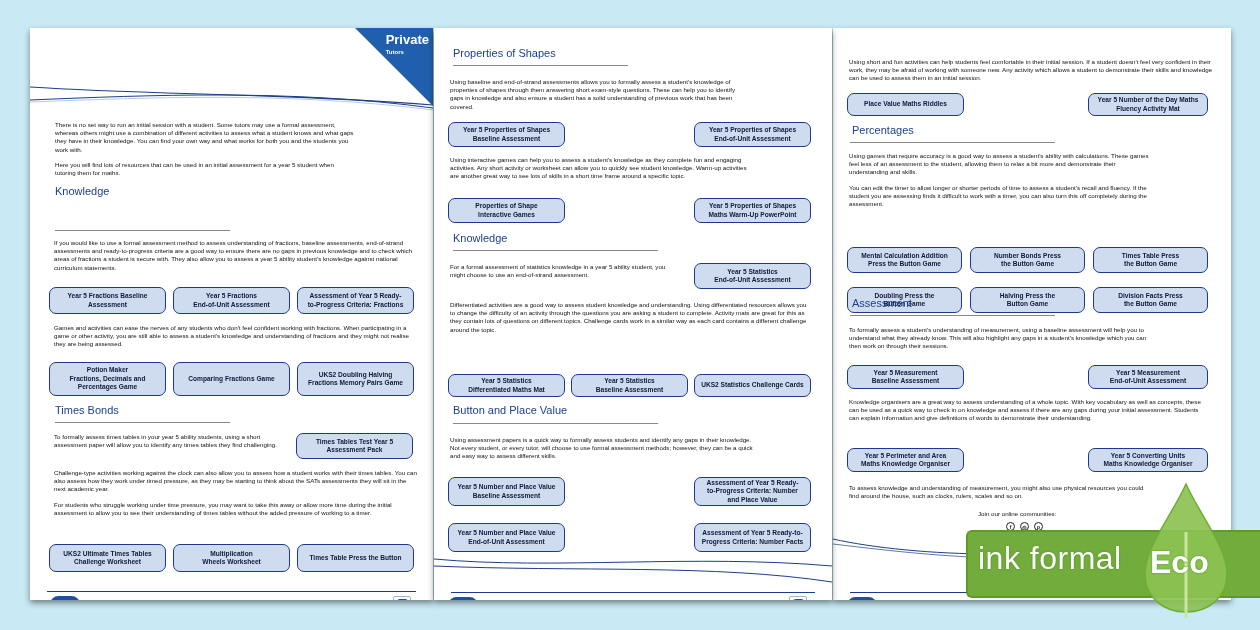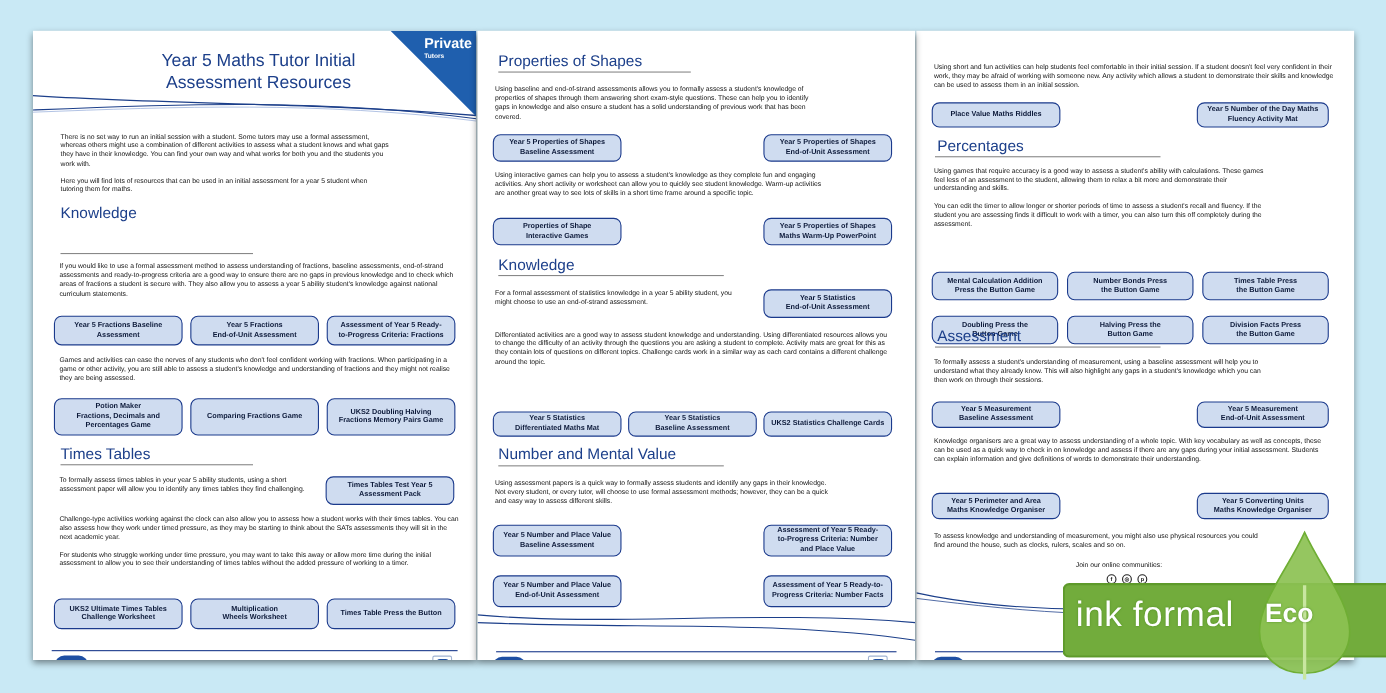--- a/index.html
+++ b/index.html
@@ -12,50 +12,49 @@
   #p3 { left: 833px; width: 398px; z-index: 1; }
 
   .title { position: absolute; left: 90px; top: 18px; width: 230px; text-align: center; color: #1c3f8a; font-size: 16px; line-height: 20px; }
   .corner { position: absolute; right: 0; top: 0; width: 0; height: 0; border-top: 78px solid #1f5fae; border-left: 78px solid transparent; }
   .corner-text { position: absolute; right: 4px; top: 6px; color: #fff; font-size: 13px; font-weight: bold; line-height: 12px; }
   .corner-text small { display: block; font-size: 6px; font-weight: bold; }
 
   .wave { position: absolute; left: 0; width: 100%; }
 
   .txt { position: absolute; font-size: 6.2px; line-height: 8.2px; color: #111; }
-  .h2 { position: absolute; font-size: 14px; color: #1c3f8a; }
+  .h2 { position: absolute; font-size: 11px; color: #1c3f8a; }
   .rule { position: absolute; height: 1px; background: #888; }
 
   .btn { position: absolute; background: #cfdcf0; border: 1.5px solid #1b3a8c; border-radius: 7px; font-size: 6.6px; font-weight: bold; color: #0d1a3a; text-align: center; display: flex; align-items: center; justify-content: center; line-height: 8.5px; padding: 0 3px; white-space: pre-line; cursor: pointer; }
 
   .footer-line { position: absolute; left: 17px; right: 17px; height: 1px; background: #1b3a8c; }
   .twinkl { position: absolute; width: 30px; height: 17px; background: #1e4fa3; border-radius: 9px; color: #fff; font-size: 6px; font-weight: bold; display: flex; align-items: center; justify-content: center; font-style: italic; }
   .badge { position: absolute; width: 18px; height: 20px; border: 1px solid #9fb2d2; border-radius: 2px; background: #fff; }
   .badge::before { content: ""; position: absolute; left: 3px; top: 2px; width: 11px; height: 6px; background: #1e4fa3; border-radius: 4px; }
 
   .social { position: absolute; display: flex; gap: 5px; }
   .social span { width: 9px; height: 9px; border-radius: 50%; border: 1.5px solid #222; font-size: 5px; display: flex; align-items: center; justify-content: center; font-weight: bold; }
 
   .eco-bar { position: absolute; left: 966px; top: 530px; width: 294px; height: 68px; background: #72ac3c; border-radius: 6px 0 0 6px; border: 2px solid #5e9a2a; border-right: none; z-index: 5; }
   .eco-leaf { position: absolute; left: 1141px; top: 482px; z-index: 6; }
   .eco-text { position: absolute; left: 978px; top: 540px; font-size: 32px; color: #fff; z-index: 7; letter-spacing: 0.5px; text-shadow: 0 0 2px #4d8a20; }
-  .eco-word { position: absolute; left: 1150px; top: 544px; font-size: 24px; font-weight: bold; color: #fff; z-index: 7; text-shadow: 0 0 2px #4d8a20; }
+  .eco-word { position: absolute; left: 1150px; top: 544px; font-size: 32px; font-weight: bold; color: #fff; z-index: 7; text-shadow: 0 0 2px #4d8a20; }
 </style>
 </head>
 <body>
 
 <div class="page" id="p1">
   <svg class="wave" style="top:55px;height:30px" viewBox="0 0 403 30" preserveAspectRatio="none">
     <path d="M0 4 C120 12, 250 10, 403 22" stroke="#1c3f8a" stroke-width="1.2" fill="none"></path>
     <path d="M0 17 C120 12, 260 6, 403 25" stroke="#1c3f8a" stroke-width="1" fill="none"></path>
     <path d="M0 19 C130 14, 260 9, 403 27" stroke="#8aa4d6" stroke-width="0.6" fill="none"></path>
   </svg>
   <div class="corner"></div>
   <div class="corner-text"><span>Private</span><small>Tutors</small></div>
-  <div class="title">Year 5 Maths Tutor Initial Assessment Resources</div>
 
   <div class="txt" style="left:25px;top:93px;width:300px">There is no set way to run an initial session with a student. Some tutors may use a formal assessment, whereas others might use a combination of different activities to assess what a student knows and what gaps they have in their knowledge. You can find your own way and what works for both you and the students you work with.</div>
   <div class="txt" style="left:25px;top:133px;width:300px">Here you will find lots of resources that can be used in an initial assessment for a year 5 student when tutoring them for maths.</div>
   <div class="h2" style="left:25px;top:157px">Knowledge</div>
   <div class="rule" style="left:25px;top:202px;width:175px"></div>
   <div class="txt" style="left:24px;top:211px;width:360px">If you would like to use a formal assessment method to assess understanding of fractions, baseline assessments, end-of-strand assessments and ready-to-progress criteria are a good way to ensure there are no gaps in previous knowledge and to check which areas of fractions a student is secure with. They also allow you to assess a year 5 ability student's knowledge against national curriculum statements.</div>
 
   <div class="btn" style="left:19px;top:259px;width:117px;height:27px">Year 5 Fractions Baseline
 Assessment</div>
   <div class="btn" style="left:143px;top:259px;width:117px;height:27px">Year 5 Fractions
@@ -65,21 +64,21 @@
 
   <div class="txt" style="left:24px;top:296px;width:365px">Games and activities can ease the nerves of any students who don't feel confident working with fractions. When participating in a game or other activity, you are still able to assess a student's knowledge and understanding of fractions and they might not realise they are being assessed.</div>
 
   <div class="btn" style="left:19px;top:334px;width:117px;height:34px">Potion Maker
 Fractions, Decimals and
 Percentages Game</div>
   <div class="btn" style="left:143px;top:334px;width:117px;height:34px">Comparing Fractions Game</div>
   <div class="btn" style="left:267px;top:334px;width:117px;height:34px">UKS2 Doubling Halving
 Fractions Memory Pairs Game</div>
 
-  <div class="h2" style="left:25px;top:376px">Times Tables</div>
+  <div class="h2" style="left:25px;top:376px">Times Bonds</div>
   <div class="rule" style="left:25px;top:394px;width:175px"></div>
   <div class="txt" style="left:24px;top:405px;width:232px">To formally assess times tables in your year 5 ability students, using a short assessment paper will allow you to identify any times tables they find challenging.</div>
   <div class="btn" style="left:266px;top:405px;width:117px;height:26px">Times Tables Test Year 5
 Assessment Pack</div>
   <div class="txt" style="left:24px;top:441px;width:365px">Challenge-type activities working against the clock can also allow you to assess how a student works with their times tables. You can also assess how they work under timed pressure, as they may be starting to think about the SATs assessments they will sit in the next academic year.</div>
   <div class="txt" style="left:24px;top:473px;width:365px">For students who struggle working under time pressure, you may want to take this away or allow more time during the initial assessment to allow you to see their understanding of times tables without the added pressure of working to a timer.</div>
 
   <div class="btn" style="left:19px;top:516px;width:117px;height:28px">UKS2 Ultimate Times Tables
 Challenge Worksheet</div>
   <div class="btn" style="left:143px;top:516px;width:117px;height:28px">Multiplication
@@ -111,21 +110,21 @@
   <div class="txt" style="left:16px;top:235px;width:230px">For a formal assessment of statistics knowledge in a year 5 ability student, you might choose to use an end-of-strand assessment.</div>
   <div class="btn" style="left:260px;top:235px;width:117px;height:26px">Year 5 Statistics
 End-of-Unit Assessment</div>
   <div class="txt" style="left:16px;top:273px;width:360px">Differentiated activities are a good way to assess student knowledge and understanding. Using differentiated resources allows you to change the difficulty of an activity through the questions you are asking a student to complete. Activity mats are great for this as they contain lots of questions on different topics. Challenge cards work in a similar way as each card contains a different challenge around the topic.</div>
   <div class="btn" style="left:14px;top:346px;width:117px;height:23px">Year 5 Statistics
 Differentiated Maths Mat</div>
   <div class="btn" style="left:137px;top:346px;width:117px;height:23px">Year 5 Statistics
 Baseline Assessment</div>
   <div class="btn" style="left:260px;top:346px;width:117px;height:23px">UKS2 Statistics Challenge Cards</div>
 
-  <div class="h2" style="left:19px;top:376px">Number and Mental Value</div>
+  <div class="h2" style="left:19px;top:376px">Button and Place Value</div>
   <div class="rule" style="left:19px;top:395px;width:205px"></div>
   <div class="txt" style="left:16px;top:408px;width:310px">Using assessment papers is a quick way to formally assess students and identify any gaps in their knowledge. Not every student, or every tutor, will choose to use formal assessment methods; however, they can be a quick and easy way to assess different skills.</div>
   <div class="btn" style="left:14px;top:449px;width:117px;height:29px">Year 5 Number and Place Value
 Baseline Assessment</div>
   <div class="btn" style="left:260px;top:449px;width:117px;height:29px">Assessment of Year 5 Ready-
 to-Progress Criteria: Number
 and Place Value</div>
   <div class="btn" style="left:14px;top:495px;width:117px;height:29px">Year 5 Number and Place Value
 End-of-Unit Assessment</div>
   <div class="btn" style="left:260px;top:495px;width:117px;height:29px">Assessment of Year 5 Ready-to-

